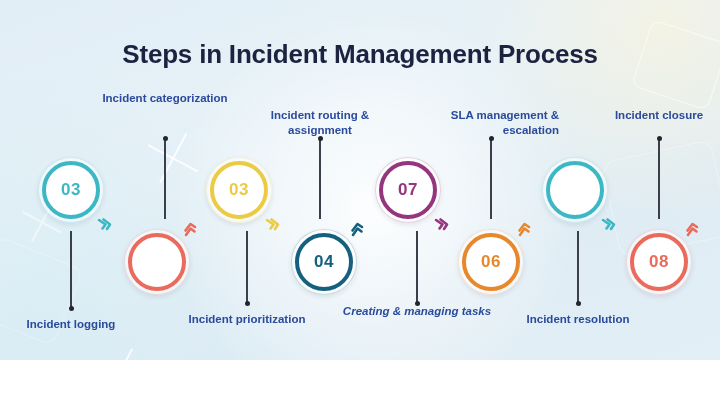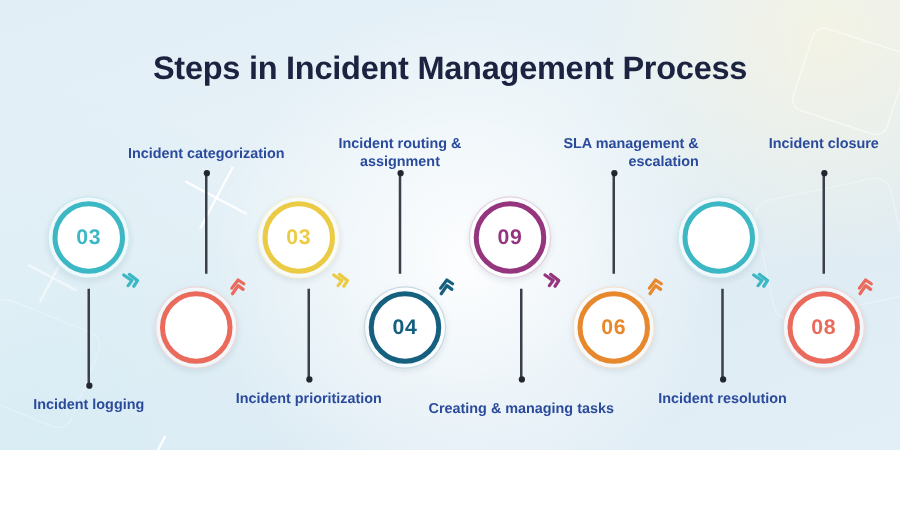--- a/index.html
+++ b/index.html
@@ -177,21 +177,21 @@
           <div class="ring-outer" style="border-color: rgba(234, 106, 92, 0.22);"></div>
           <div class="ring-main" style="border-color: rgb(234, 106, 92);"></div>
         </div>
         <div class="chev" style="left: 26px; top: -43px; transform: rotate(-90deg);">
           <svg width="18" height="18" viewBox="0 0 18 18">
             <path d="M2 3 L8.5 7.5 L5.5 11.5" fill="none" stroke="#ea6a5c" stroke-width="2.6" stroke-linecap="round" stroke-linejoin="round"></path>
             <path d="M6.5 2.5 L13 7.5 L10 12" fill="none" stroke="#ea6a5c" stroke-width="2.6" stroke-linecap="round" stroke-linejoin="round"></path>
           </svg>
         </div>
       </div>
-      <div class="label" style="color: rgb(42, 74, 156); left: 85px; top: 116px;">Incident categorization</div>
+      <div class="label" style="color: rgb(42, 74, 156); left: 85px; top: 91px;">Incident categorization</div>
       <div class="conn" style="background: rgb(58, 63, 74); left: 246.2px; top: 231px; height: 73px;">
         <div class="conn-dot" style="top: 70px;"></div>
       </div>
       <div class="node" style="left: 239px; top: 190px;">
         <div class="circle-wrap">
           <div class="ring-outer" style="border-color: rgba(236, 203, 68, 0.22);"></div>
           <div class="ring-main" style="border-color: rgb(236, 203, 68);"></div>
           <div class="num" style="color: rgb(236, 203, 68);">03</div>
         </div>
         <div class="chev" style="left: 26px; top: 27px; transform: rotate(0deg);">
@@ -219,30 +219,30 @@
         </div>
       </div>
       <div class="label" style="color: rgb(42, 74, 156); left: 240px; top: 108px;">Incident routing &amp; assignment</div>
       <div class="conn" style="background: rgb(58, 63, 74); left: 416.2px; top: 231px; height: 73px;">
         <div class="conn-dot" style="top: 70px;"></div>
       </div>
       <div class="node" style="left: 408px; top: 190px;">
         <div class="circle-wrap">
           <div class="ring-outer" style="border-color: rgba(148, 53, 126, 0.22);"></div>
           <div class="ring-main" style="border-color: rgb(148, 53, 126);"></div>
-          <div class="num" style="color: rgb(148, 53, 126);">09</div>
+          <div class="num" style="color: rgb(148, 53, 126);">07</div>
         </div>
         <div class="chev" style="left: 26px; top: 27px; transform: rotate(0deg);">
           <svg width="18" height="18" viewBox="0 0 18 18">
             <path d="M2 3 L8.5 7.5 L5.5 11.5" fill="none" stroke="#94357e" stroke-width="2.6" stroke-linecap="round" stroke-linejoin="round"></path>
             <path d="M6.5 2.5 L13 7.5 L10 12" fill="none" stroke="#94357e" stroke-width="2.6" stroke-linecap="round" stroke-linejoin="round"></path>
           </svg>
         </div>
       </div>
-      <div class="label" style="color: rgb(42, 74, 156); left: 337px; top: 320px;">Creating &amp; managing tasks</div>
+      <div class="label" style="color: rgb(42, 74, 156); left: 337px; top: 304px; font-style: italic;">Creating &amp; managing tasks</div>
       <div class="conn" style="background: rgb(58, 63, 74); left: 490.2px; top: 138px; height: 81px;">
         <div class="conn-dot" style="top: -2px;"></div>
       </div>
       <div class="node" style="left: 491px; top: 262px;">
         <div class="circle-wrap">
           <div class="ring-outer" style="border-color: rgba(232, 136, 44, 0.22);"></div>
           <div class="ring-main" style="border-color: rgb(232, 136, 44);"></div>
           <div class="num" style="color: rgb(232, 136, 44);">06</div>
         </div>
         <div class="chev" style="left: 26px; top: -43px; transform: rotate(-90deg);">

